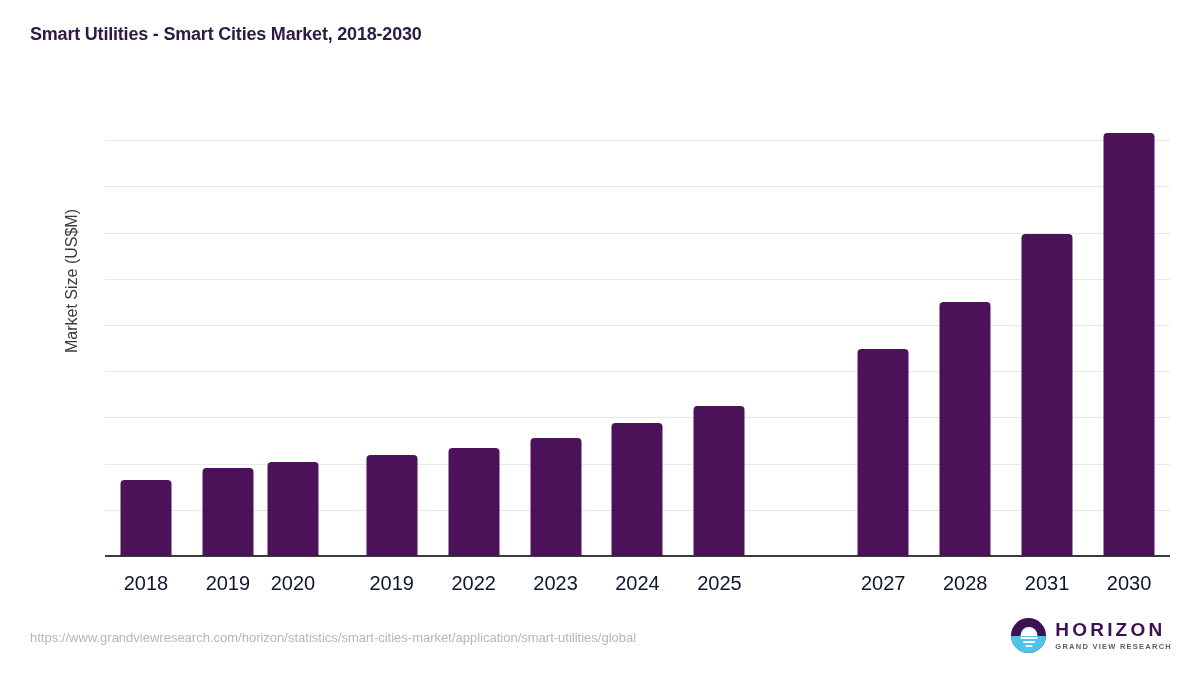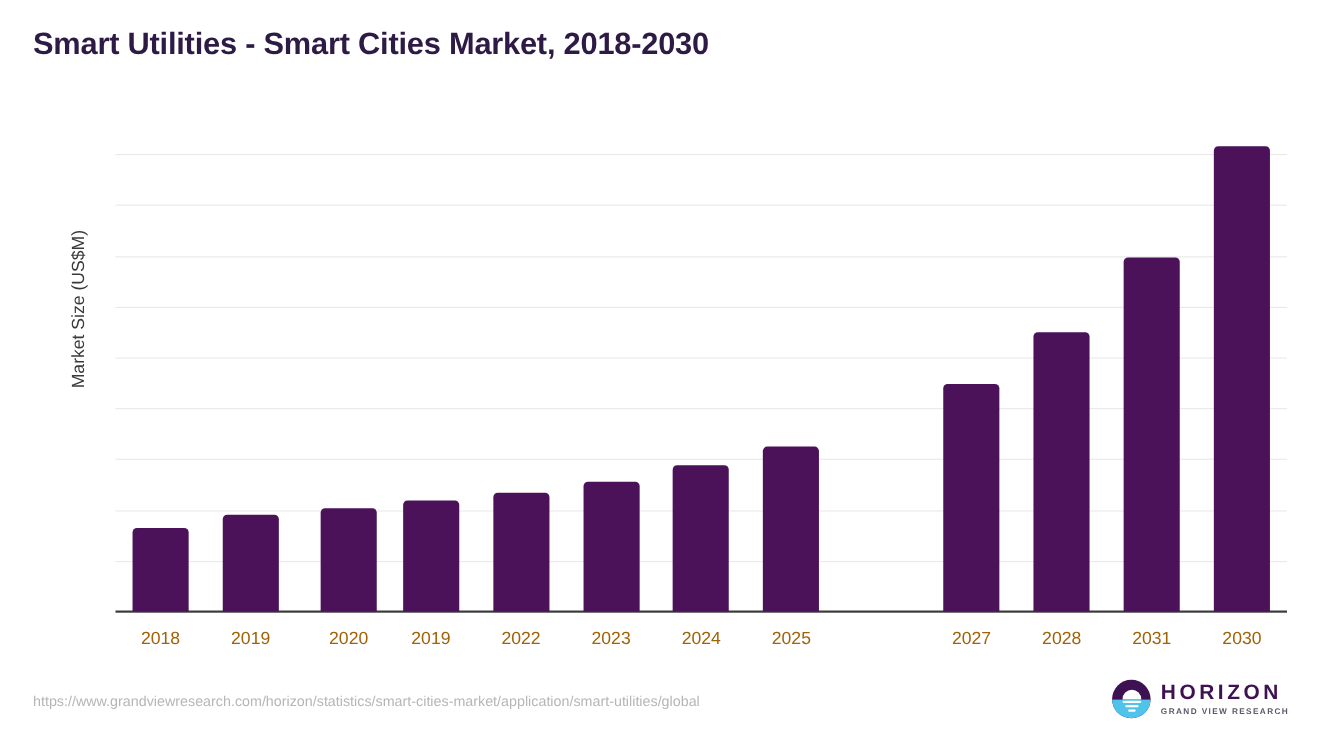--- a/index.html
+++ b/index.html
@@ -20,21 +20,21 @@
     background: #ffffff;
     border-radius: 6px;
     box-sizing: border-box;
   }
 
   
   #chart-title {
     position: absolute;
     left: 30px;
     top: 24px;
-    font-size: 28px;
+    font-size: 18px;
     font-weight: bold;
     color: #2d1b45;
     letter-spacing: -0.2px;
     white-space: nowrap;
   }
 
   
   #plot-wrap {
     position: absolute;
     left: 0;
@@ -103,22 +103,22 @@
     width: 51px;
     background: #4b1259;
     border-top-left-radius: 4px;
     border-top-right-radius: 4px;
   }
   .xtick {
     position: absolute;
     top: 455px;
     left: 50%;
     transform: translateX(-50%);
-    font-size: 16px;
-    color: #a16207;
+    font-size: 20px;
+    color: #0f172a;
     white-space: nowrap;
   }
 
   
   #source-url {
     position: absolute;
     left: 30px;
     top: 630px;
     font-size: 13px;
     color: #b6b6b6;
@@ -215,21 +215,21 @@
       <div id="x-axis-line"></div>
       <div id="bars">
           <div class="bar-slot" style="left: 0px; width: 81.9231px;">
             <div class="bar" title="2018: 16.5" style="height: 76.2474px; background: rgb(75, 18, 89);"></div>
             <div class="xtick">2018</div>
           </div>
           <div class="bar-slot" style="left: 81.9231px; width: 81.9231px;">
             <div class="bar" title="2019: 19.1" style="height: 88.2621px; background: rgb(75, 18, 89);"></div>
             <div class="xtick">2019</div>
           </div>
-          <div class="bar-slot" style="left: 171px; width: 81.9231px;">
+          <div class="bar-slot" style="left: 147px; width: 81.9231px;">
             <div class="bar" title="2020: 20.3" style="height: 93.8074px; background: rgb(75, 18, 89);"></div>
             <div class="xtick">2020</div>
           </div>
           <div class="bar-slot" style="left: 245.769px; width: 81.9231px;">
             <div class="bar" title="2021: 21.8" style="height: 100.739px; background: rgb(75, 18, 89);"></div>
             <div class="xtick">2019</div>
           </div>
           <div class="bar-slot" style="left: 327.692px; width: 81.9231px; text-align: center;">
             <div class="bar" title="2022: 23.4" style="height: 108.133px; background: rgb(75, 18, 89);"></div>
             <div class="xtick">2022</div>

